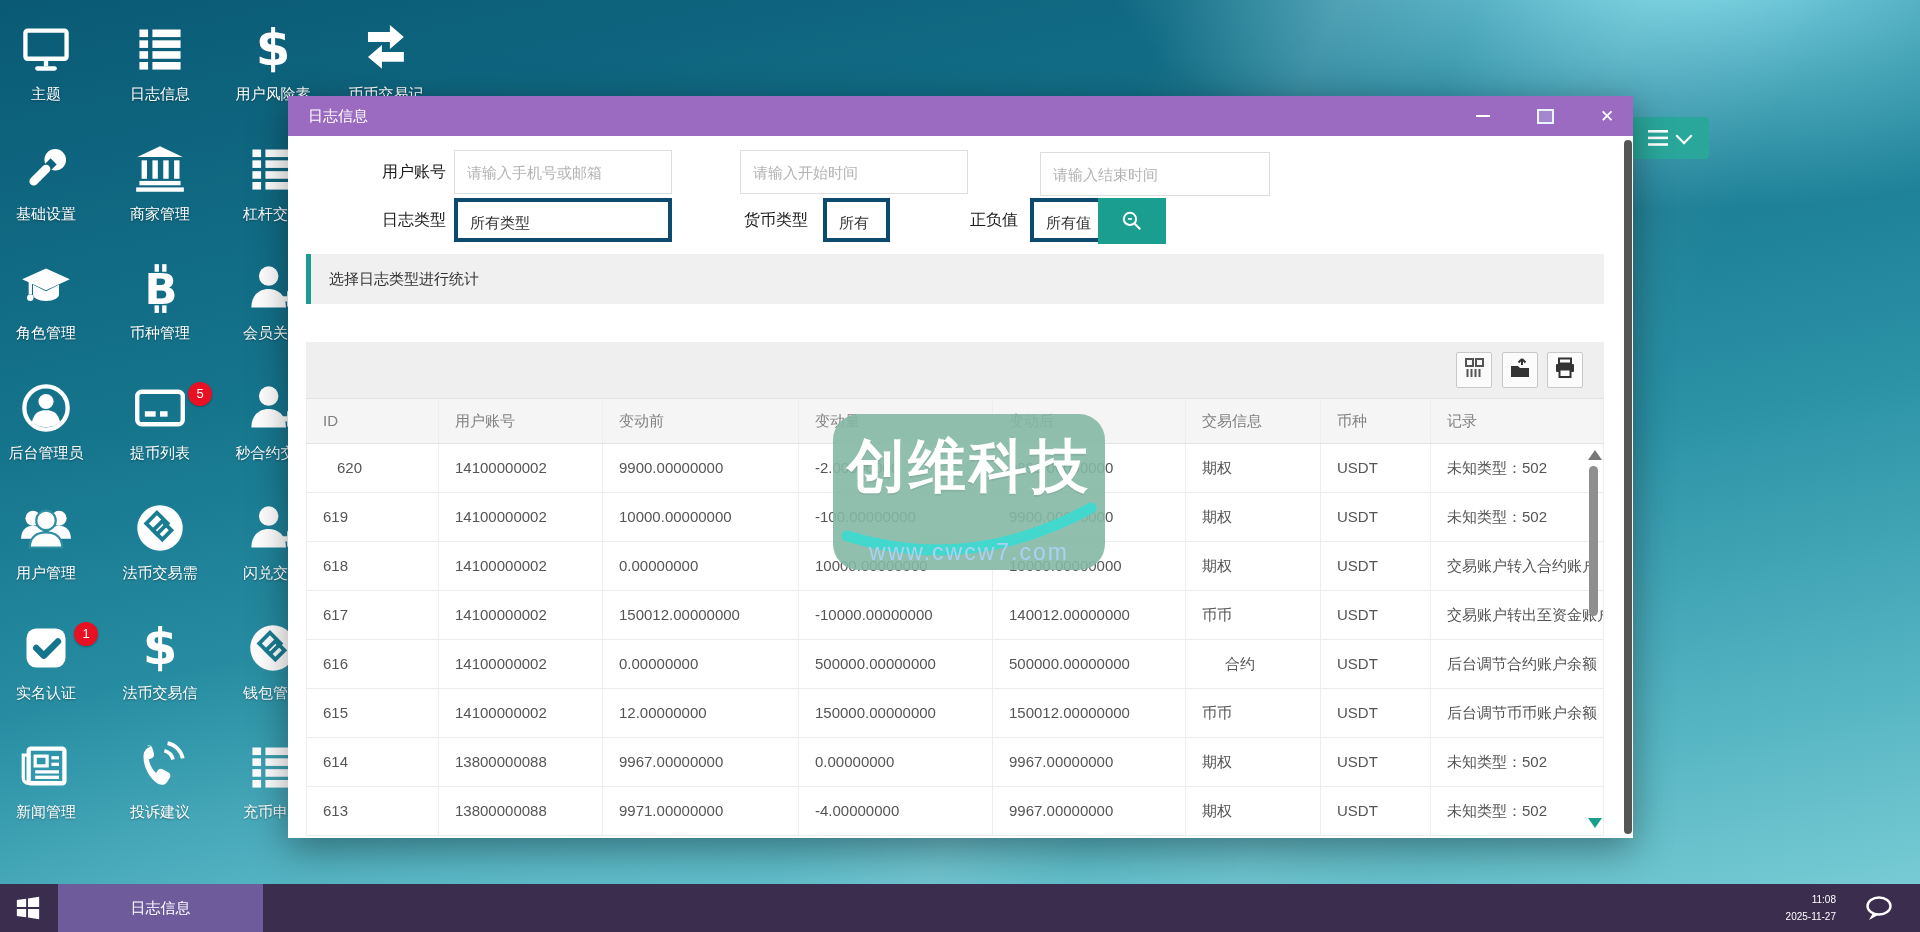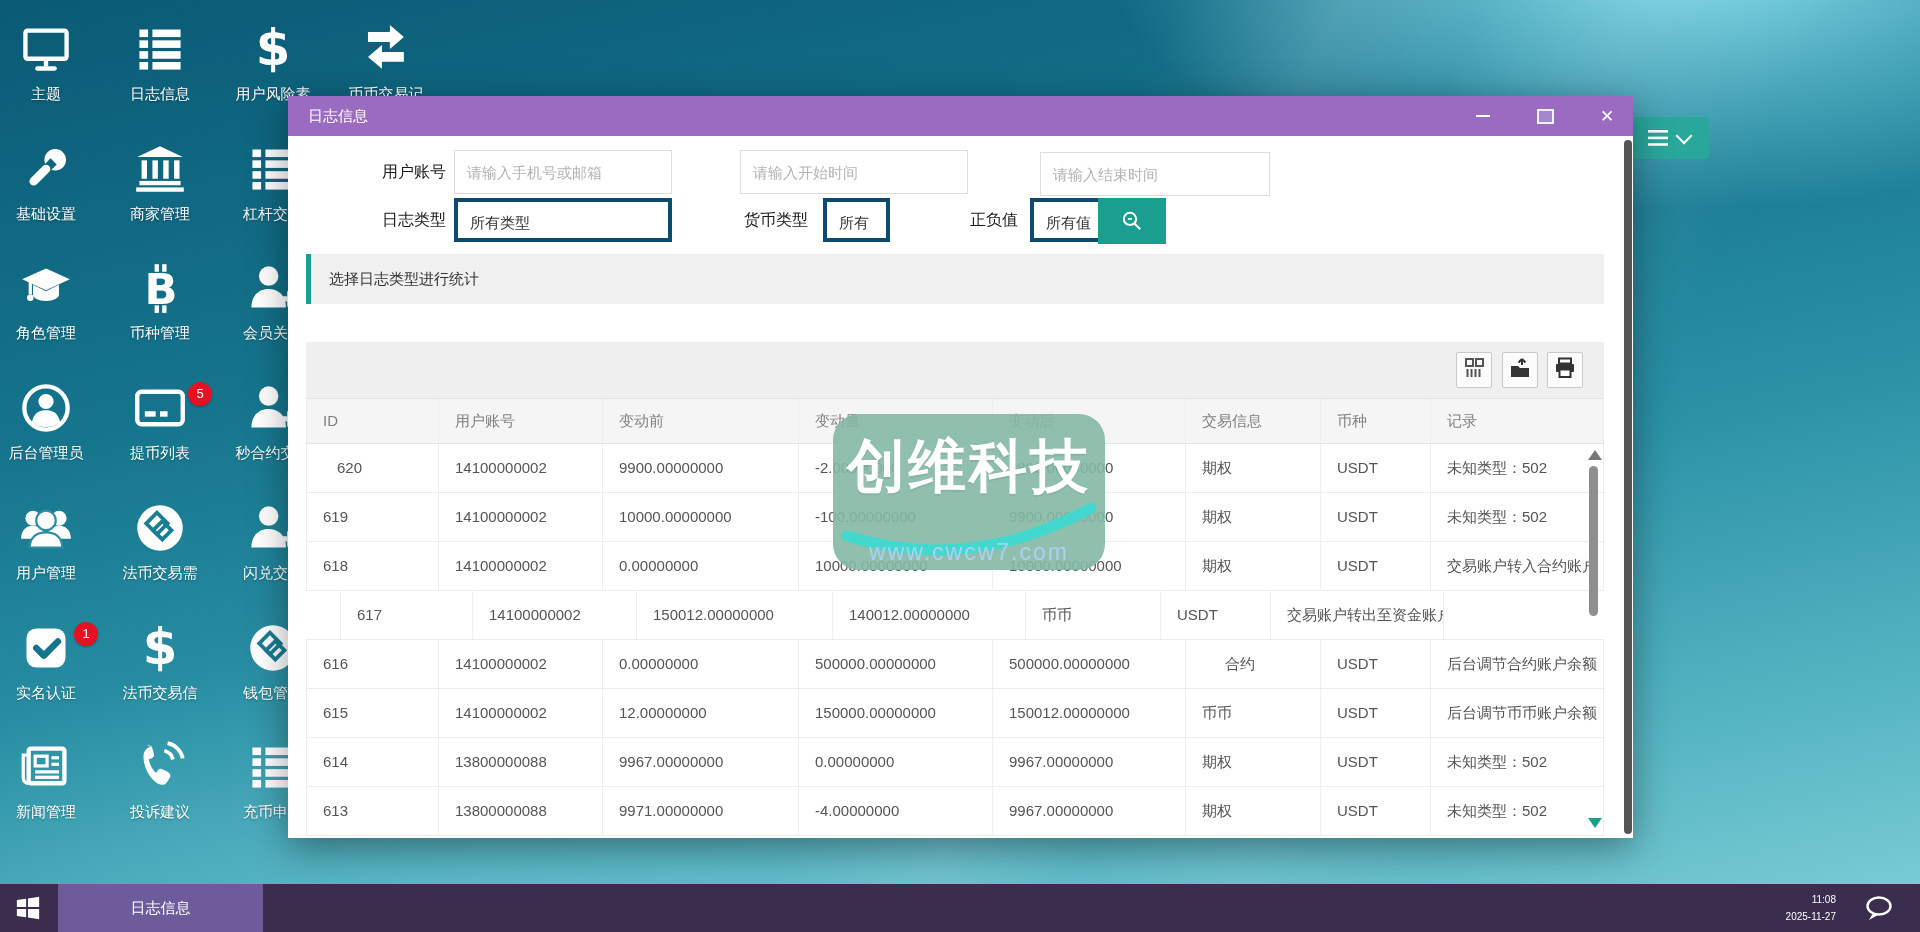--- a/index.html
+++ b/index.html
@@ -411,23 +411,24 @@
           <div class="tcell" style="width: 132px;">618</div>
           <div class="tcell" style="width: 164px;">14100000002</div>
           <div class="tcell" style="width: 196px;">0.00000000</div>
           <div class="tcell" style="width: 194px;">10000.00000000</div>
           <div class="tcell" style="width: 193px;">10000.00000000</div>
           <div class="tcell" style="width: 135px;">期权</div>
           <div class="tcell" style="width: 110px;">USDT</div>
           <div class="tcell" style="width: 174px;">交易账户转入合约账户</div>
         </div>
         <div class="trow">
-          <div class="tcell" style="width: 132px; margin-left: 34px;">617</div>
+          <div class="tcell" style="width: 132px;">617</div>
           <div class="tcell" style="width: 164px;">14100000002</div>
           <div class="tcell" style="width: 196px;">150012.00000000</div>
+          <div class="tcell" style="width: 194px;">-10000.00000000</div>
           <div class="tcell" style="width: 193px;">140012.00000000</div>
           <div class="tcell" style="width: 135px;">币币</div>
           <div class="tcell" style="width: 110px;">USDT</div>
           <div class="tcell" style="width: 174px;">交易账户转出至资金账户</div>
         </div>
         <div class="trow">
           <div class="tcell" style="width: 132px;">616</div>
           <div class="tcell" style="width: 164px;">14100000002</div>
           <div class="tcell" style="width: 196px;">0.00000000</div>
           <div class="tcell" style="width: 194px;">500000.00000000</div>

